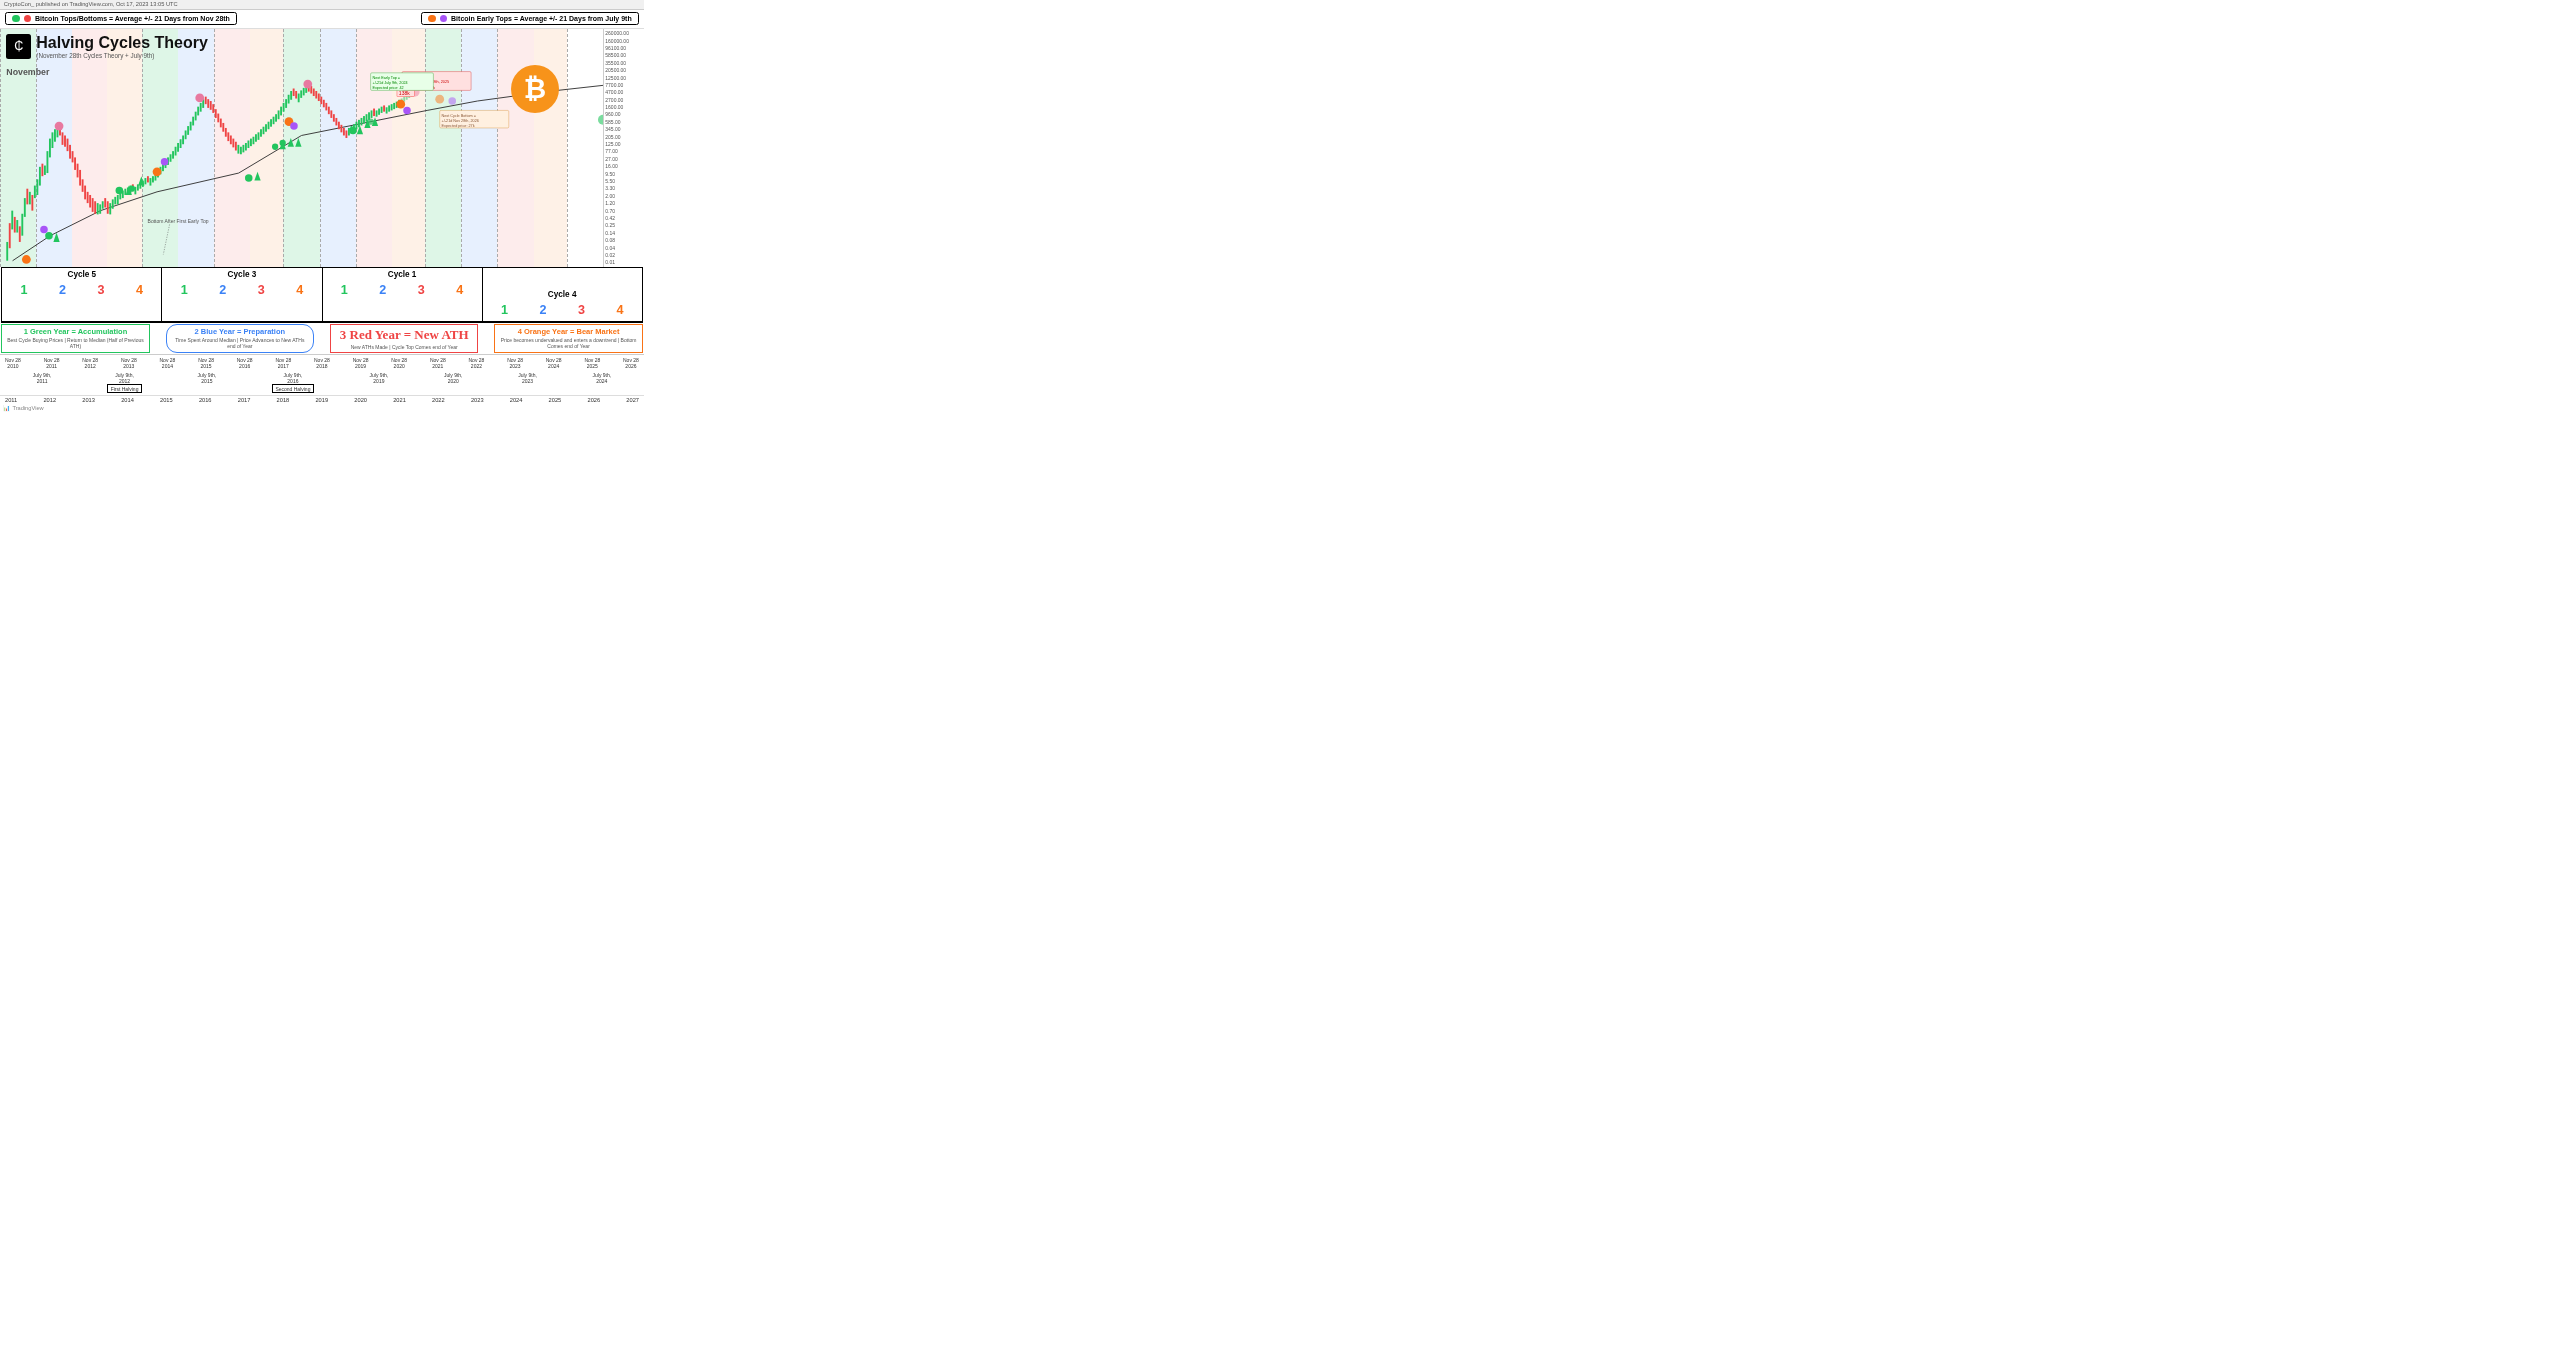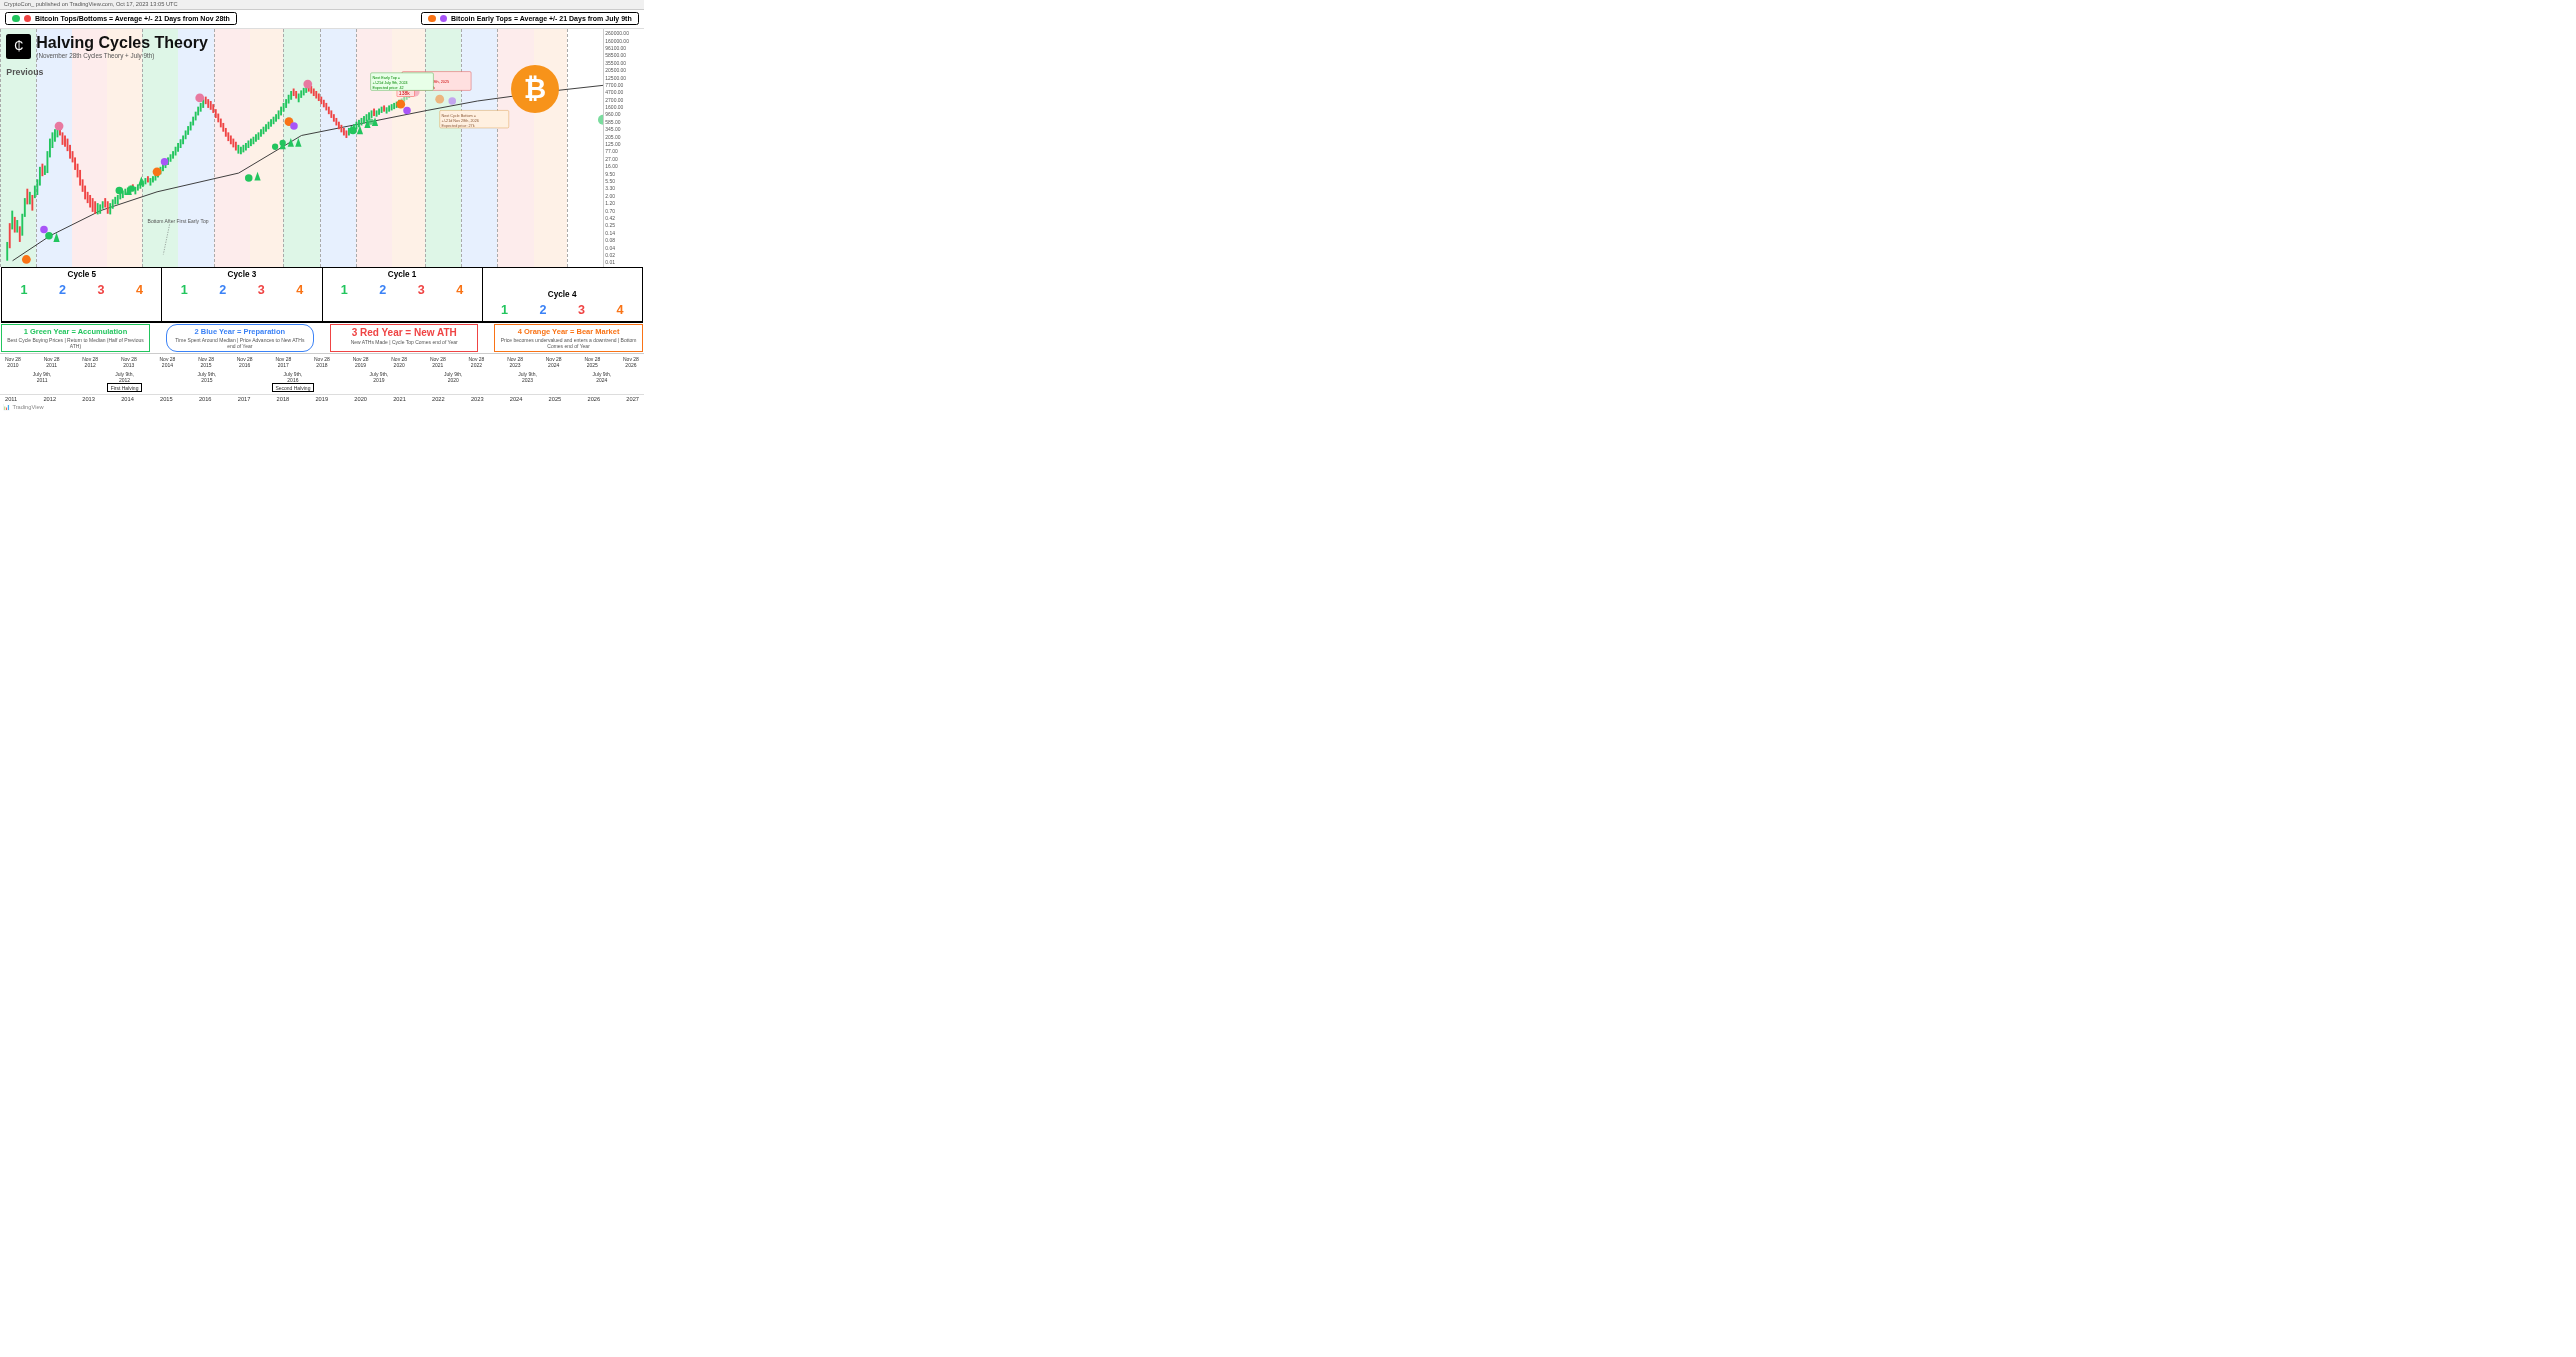--- a/index.html
+++ b/index.html
@@ -338,21 +338,21 @@
     <div class="chart-header">
       <div class="logo-box">
         <span style="font-size:12.6px;">₵</span>
       </div>
       <div>
         <div class="chart-title">Halving Cycles Theory</div>
         <div class="chart-subtitle">(November 28th Cycles Theory + July 9th)</div>
       </div>
     </div>
 
-    <div class="cryptocon-label">Previous</div>
+    <div class="cryptocon-label">November</div>
 
     <svg class="chart-svg" viewBox="0 0 960 380" preserveAspectRatio="none">
 
       <polyline fill="none" stroke="#333" stroke-width="1.5" points="20,370 80,330 160,290 250,260 380,230 480,170 580,150 680,130 760,115 870,100 960,90"></polyline>
 
       <rect x="10" y="340" width="3" height="30" fill="#22c55e"></rect>
       <rect x="14" y="310" width="3" height="40" fill="#ef4444"></rect>
       <rect x="18" y="290" width="3" height="30" fill="#22c55e"></rect>
       <rect x="22" y="300" width="3" height="25" fill="#ef4444"></rect>
       <rect x="26" y="305" width="3" height="20" fill="#22c55e"></rect>
@@ -641,21 +641,21 @@
 <div class="year-labels-section">
   <div class="year-label-box" style="border-color:#22c55e;">
     <div style="font-size:7.5px;color:#22c55e;"><strong>1 Green Year = Accumulation</strong></div>
     <div class="year-label-sub">Best Cycle Buying Prices | Return to Median (Half of Previous ATH)</div>
   </div>
   <div class="year-label-box" style="border-color:#3b82f6;border-radius:11px;">
     <div style="font-size:7.5px;color:#3b82f6;"><strong>2 Blue Year = Preparation</strong></div>
     <div class="year-label-sub">Time Spent Around Median | Price Advances to New ATHs end of Year</div>
   </div>
   <div class="year-label-box" style="border-color:#ef4444;">
-    <div style="font-size:10px;color:#ef4444;"><strong>3 Red Year = New ATH</strong></div>
+    <div style="font-size:13px;color:#ef4444;font-family:Liberation Serif, serif;"><strong>3 Red Year = New ATH</strong></div>
     <div class="year-label-sub">New ATHs Made | Cycle Top Comes end of Year</div>
   </div>
   <div class="year-label-box" style="border-color:#f97316;">
     <div style="font-size:7.5px;color:#f97316;"><strong>4 Orange Year = Bear Market</strong></div>
     <div class="year-label-sub">Price becomes undervalued and enters a downtrend | Bottom Comes end of Year</div>
   </div>
 </div>
 
 <div style="display:flex;justify-content:space-between;padding:1.9px 5px;font-size:5px;color:#333;border-top:0.6px solid #ccc;">
   <div style="text-align:center;">

